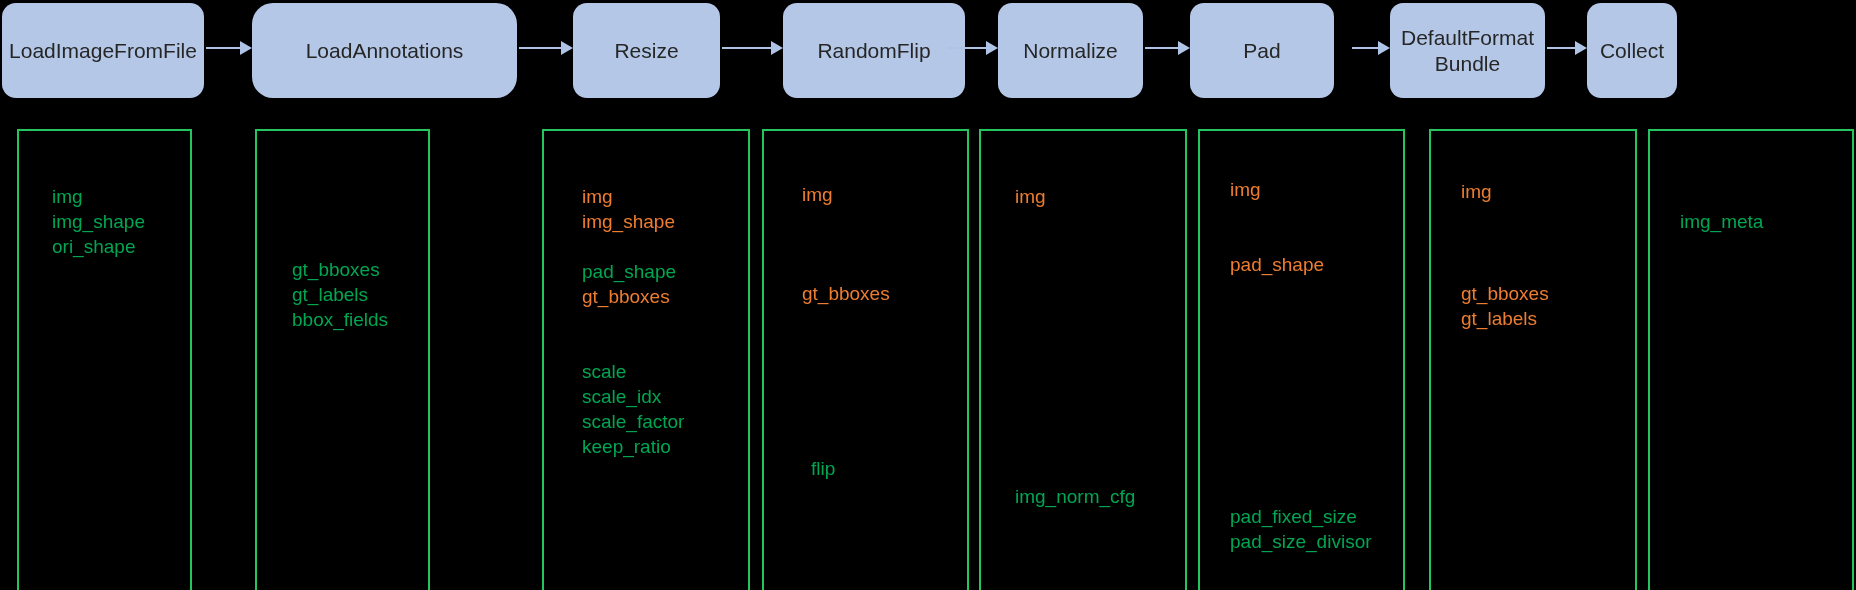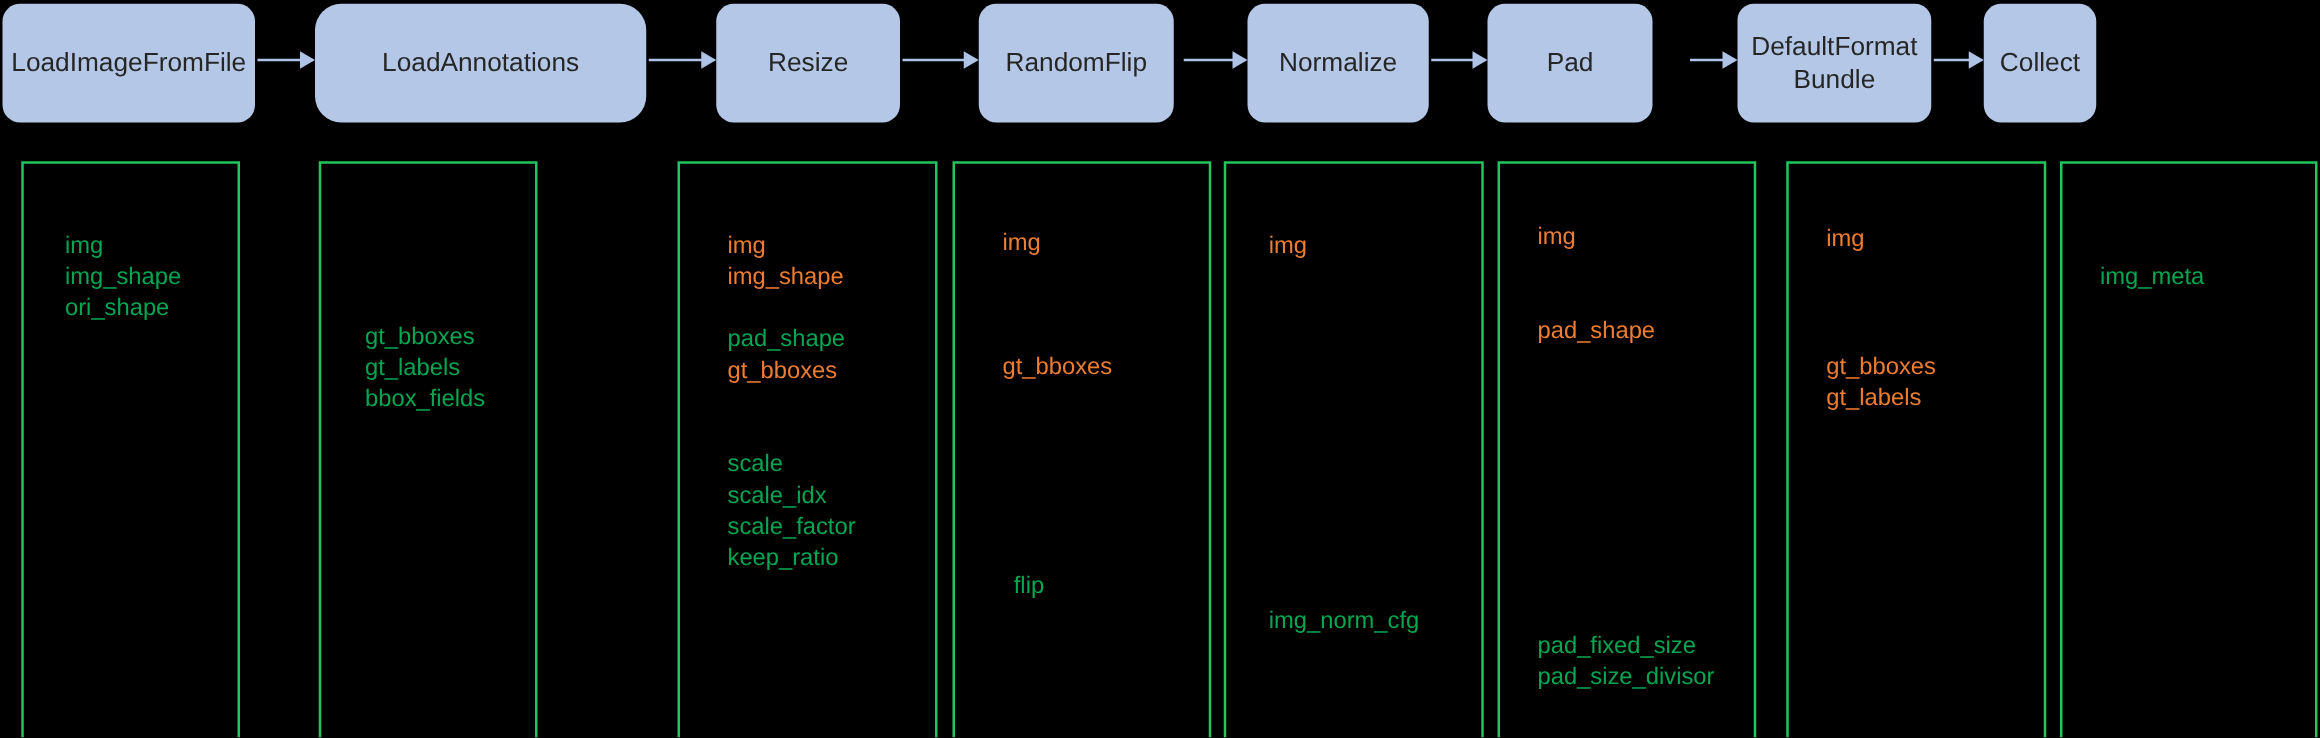--- a/index.html
+++ b/index.html
@@ -67,27 +67,27 @@
 
   <div class="stage-box" style="left:2px;width:202px;">
     <span class="stage-label">LoadImageFromFile</span>
   </div>
   <div class="stage-box" style="left:252px;width:265px;border-radius:21px;">
     <span class="stage-label">LoadAnnotations</span>
   </div>
   <div class="stage-box" style="left:573px;width:147px;align-items:center;">
     <span class="stage-label">Resize</span>
   </div>
-  <div class="stage-box" style="left:783px;width:156px;">
+  <div class="stage-box" style="left:783px;width:182px;">
     <span class="stage-label">RandomFlip</span>
   </div>
   <div class="stage-box" style="left:998px;width:145px;">
     <span class="stage-label">Normalize</span>
   </div>
-  <div class="stage-box" style="left:1190px;width:132px;">
+  <div class="stage-box" style="left:1190px;width:144px;">
     <span class="stage-label">Pad</span>
   </div>
   <div class="stage-box" style="left:1390px;width:155px;border-radius:13px;">
     <span class="stage-label">DefaultFormat
 Bundle</span>
   </div>
   <div class="stage-box" style="left:1587px;width:90px;">
     <span class="stage-label">Collect</span>
   </div>
 

